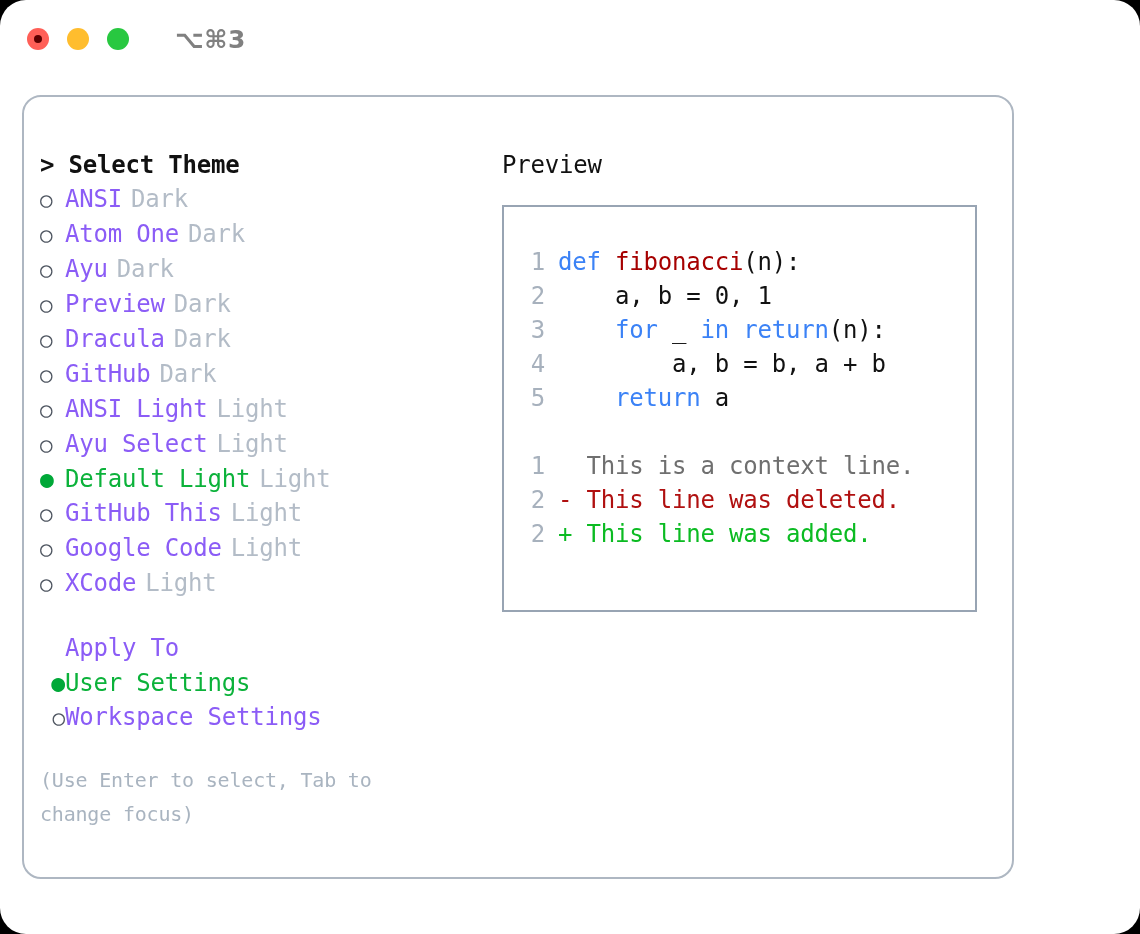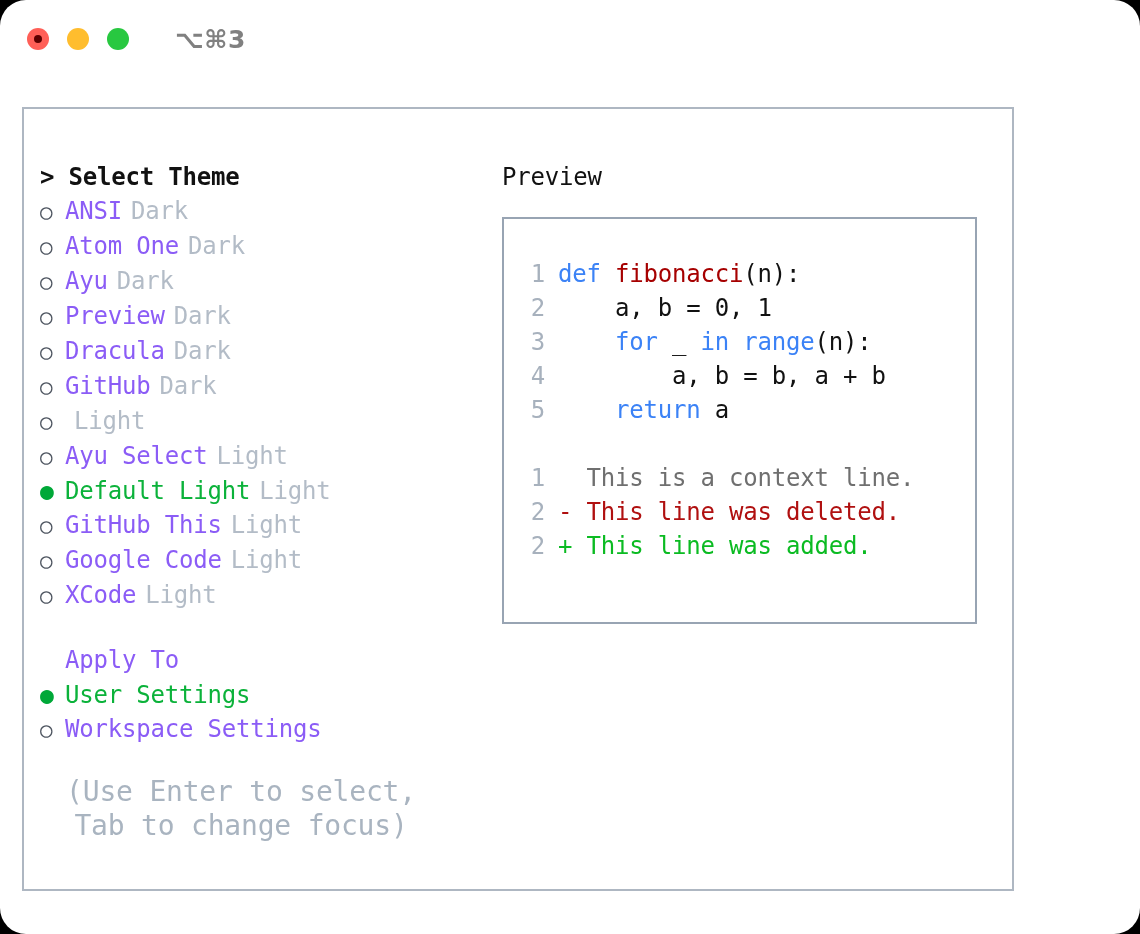--- a/index.html
+++ b/index.html
@@ -67,24 +67,23 @@
   }
 
   
   #window {
     position: absolute;
     left: 22px;
     top: 95px;
     width: 992px;
     height: 784px;
     border: 2px solid #aeb7c2;
-    border-radius: 0;
+    border-radius: 19px;
     box-sizing: border-box;
     background: #ffffff;
-    margin-top: 12px;
   }
 
   #columns {
     position: absolute;
     left: 0; top: 0;
     width: 100%;
     height: 100%;
   }
 
   
@@ -119,30 +118,29 @@
   }
   .marker.sel { color: #00a838; font-size: 23px; }
   .marker.blank { color: transparent; }
   .opt-label { color: #8b5cf6; }
   .opt-label.sel { color: #0bb23a; }
   .opt-cat {
     color: #b3bcc7;
     margin-left: 9px;
   }
 
-  #apply-block { margin-top: 30px; }
+  #apply-block { margin-top: 30px; text-align: right; }
 
   #hint {
     margin-top: 28px;
     width: 402px;
-    font-size: 28px;
+    font-size: 20px;
     line-height: 34px;
     color: #a9b4c0;
     letter-spacing: -0.2px;
-    text-align: center;
   }
 
   
   #right-pane {
     position: absolute;
     left: 478px;
     top: 51px;
     width: 500px;
   }
   #preview-title {
@@ -208,21 +206,21 @@
 
       <div id="left-pane">
         <div class="section-header bold">&gt; Select Theme</div>
         <div id="theme-list">
             <div class="opt-row"><span class="marker">○</span><span class="opt-label">ANSI</span><span class="opt-cat">Dark</span></div>
             <div class="opt-row"><span class="marker">○</span><span class="opt-label">Atom One</span><span class="opt-cat">Dark</span></div>
             <div class="opt-row"><span class="marker">○</span><span class="opt-label">Ayu</span><span class="opt-cat">Dark</span></div>
             <div class="opt-row"><span class="marker">○</span><span class="opt-label">Preview</span><span class="opt-cat">Dark</span></div>
             <div class="opt-row"><span class="marker">○</span><span class="opt-label">Dracula</span><span class="opt-cat">Dark</span></div>
             <div class="opt-row"><span class="marker">○</span><span class="opt-label">GitHub</span><span class="opt-cat">Dark</span></div>
-            <div class="opt-row"><span class="marker">○</span><span class="opt-cat">Light</span></div>
+            <div class="opt-row"><span class="marker">○</span><span class="opt-label">ANSI Light</span><span class="opt-cat">Light</span></div>
             <div class="opt-row"><span class="marker">○</span><span class="opt-label">Ayu Select</span><span class="opt-cat">Light</span></div>
             <div class="opt-row"><span class="marker sel">●</span><span class="opt-label sel">Default Light</span><span class="opt-cat">Light</span></div>
             <div class="opt-row"><span class="marker">○</span><span class="opt-label">GitHub This</span><span class="opt-cat">Light</span></div>
             <div class="opt-row"><span class="marker">○</span><span class="opt-label">Google Code</span><span class="opt-cat">Light</span></div>
             <div class="opt-row"><span class="marker">○</span><span class="opt-label">XCode</span><span class="opt-cat">Light</span></div>
           </div>
 
         <div id="apply-block">
           <div class="opt-row">
             <span class="marker blank">○</span>
@@ -236,21 +234,21 @@
 
         <div id="hint">(Use Enter to select, Tab to change focus)</div>
       </div>
 
       <div id="right-pane">
         <div id="preview-title">Preview</div>
         <div id="preview-box">
           <div id="code-area">
               <div class="code-line"><span class="lineno">1</span><span class="code-text"><span class="tok-kw">def </span><span class="tok-fn">fibonacci</span><span class="tok-plain">(n):</span></span></div>
               <div class="code-line"><span class="lineno">2</span><span class="code-text"><span class="tok-plain">    a, b = 0, 1</span></span></div>
-              <div class="code-line"><span class="lineno">3</span><span class="code-text"><span class="tok-plain">    </span><span class="tok-kw">for</span><span class="tok-plain"> _ </span><span class="tok-kw">in range</span><span class="tok-plain">(n):</span></span></div>
+              <div class="code-line"><span class="lineno">3</span><span class="code-text"><span class="tok-plain">    </span><span class="tok-kw">for</span><span class="tok-plain"> _ </span><span class="tok-kw">in return</span><span class="tok-plain">(n):</span></span></div>
               <div class="code-line"><span class="lineno">4</span><span class="code-text"><span class="tok-plain">        a, b = b, a + b</span></span></div>
               <div class="code-line"><span class="lineno">5</span><span class="code-text"><span class="tok-plain">    </span><span class="tok-kw">return</span><span class="tok-plain"> a</span></span></div>
               <div class="gap"></div>
               <div class="code-line"><span class="lineno">1</span><span class="diff-context">  </span><span class="diff-context">This is a context line.</span></div>
               <div class="code-line"><span class="lineno">2</span><span class="diff-del">- </span><span class="diff-del">This line was deleted.</span></div>
               <div class="code-line"><span class="lineno">2</span><span class="diff-add">+ </span><span class="diff-add">This line was added.</span></div>
             </div>
         </div>
       </div>
 

